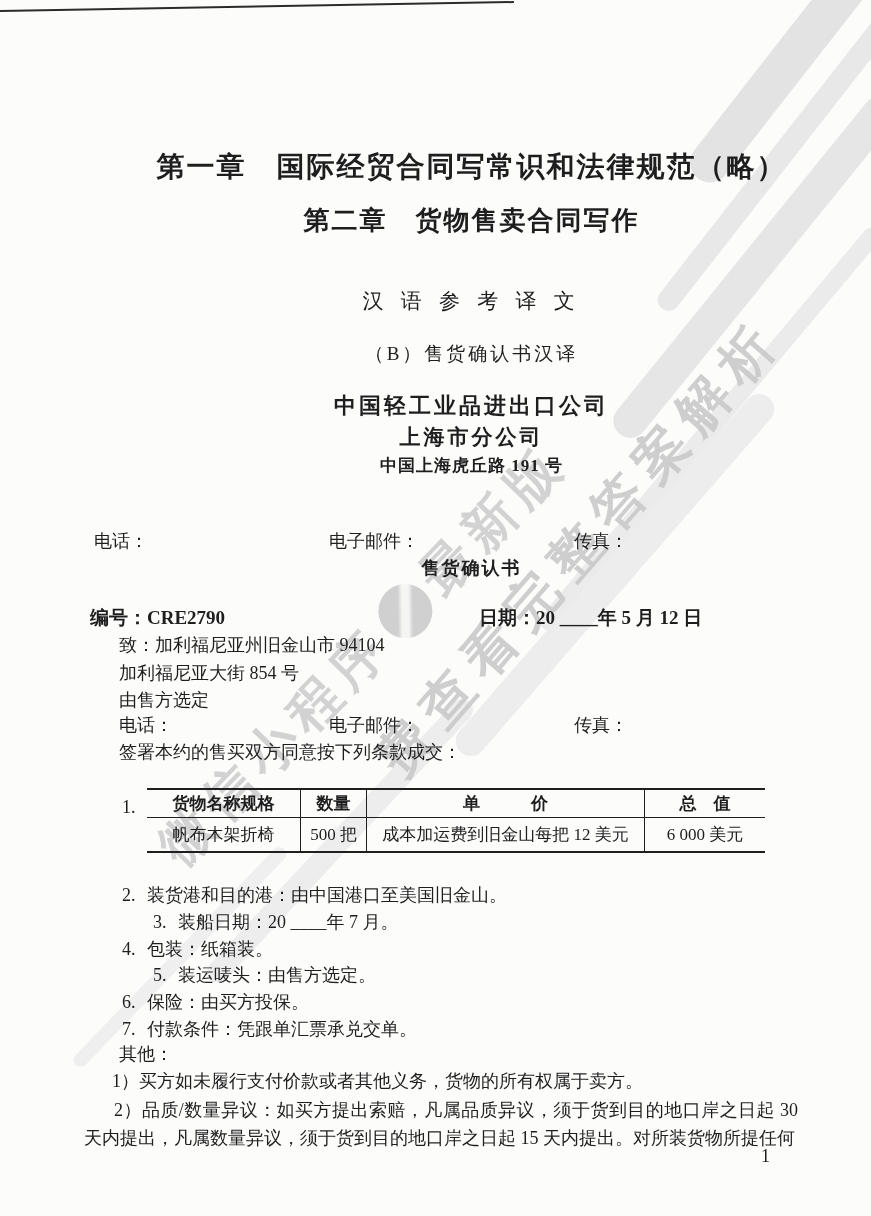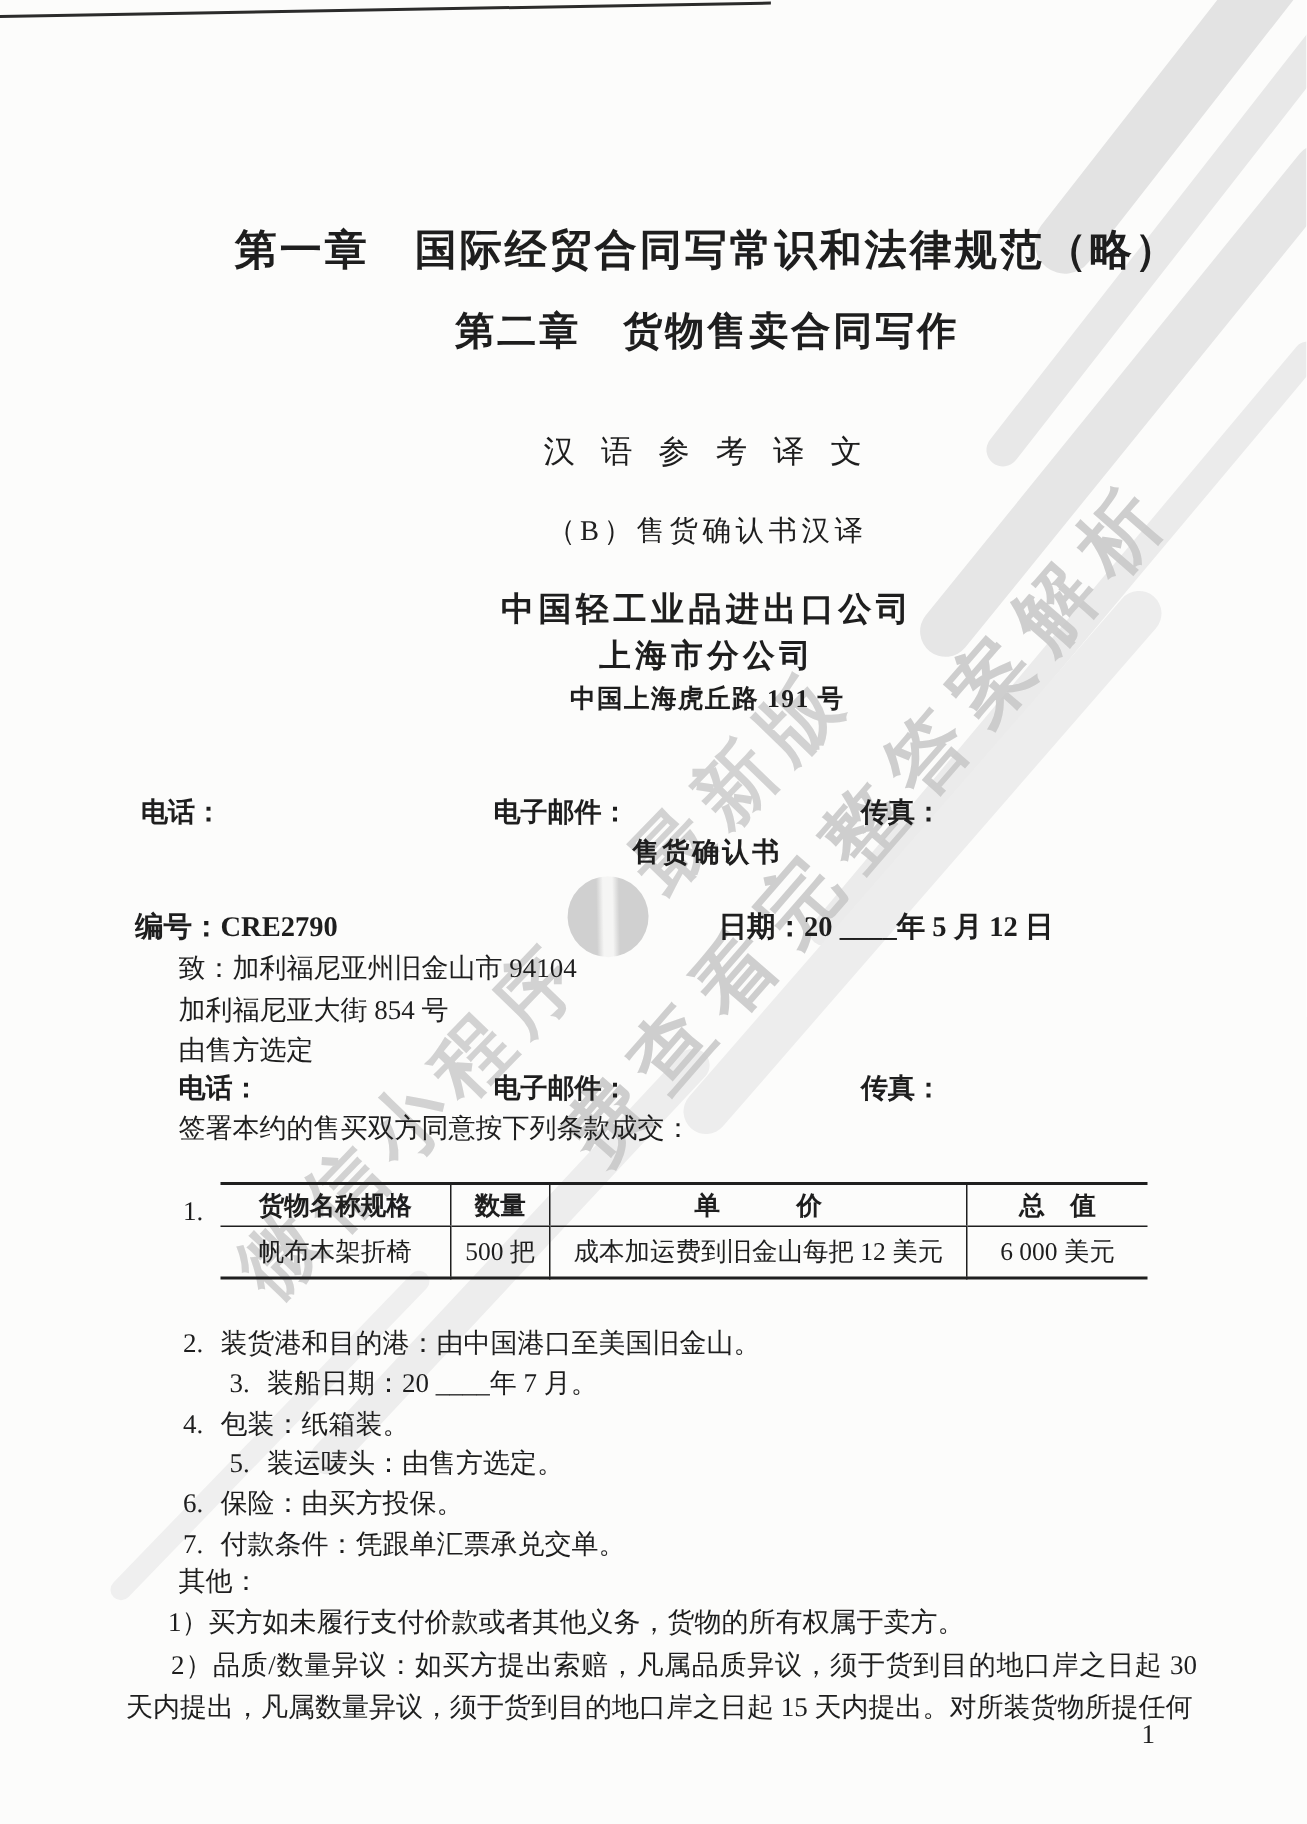--- a/index.html
+++ b/index.html
@@ -28,21 +28,21 @@
   
   .content{position:absolute;inset:0;z-index:1;}
   .ch{font-weight:bold;letter-spacing:2px;}
   .ch1{top:148px;font-size:28px;}
   .ch2{top:203px;font-size:26px;}
   .sec-title{top:287px;font-size:21px;letter-spacing:6px;font-weight:normal;}
   .sub-title{top:341px;font-size:19px;letter-spacing:3px;}
   .co-name{top:391px;font-size:22px;letter-spacing:3px;font-weight:600;}
   .co-branch{top:423px;font-size:21px;letter-spacing:3px;font-weight:600;}
   .co-addr{top:454px;font-size:17px;font-weight:bold;letter-spacing:1px;}
-  .contact-row{position:absolute;width:871px;height:24px;font-weight:bold;font-size:18px;text-align:right;}
+  .contact-row{position:absolute;width:871px;height:24px;font-weight:normal;font-size:18px;text-align:right;}
   .row1{top:529px;}
   .row2{top:713px;}
   .lbl-phone{position:absolute;left:94px;}
   .row2 .lbl-phone{left:119px;}
   .lbl-email{position:absolute;left:329px;}
   .lbl-fax{position:absolute;left:574px;}
   .conf-title{top:556px;font-size:18px;font-weight:bold;letter-spacing:2px;}
   .refno{top:605px;left:90px;font-size:19px;font-weight:600;}
   .date{top:605px;left:479px;font-size:19px;font-weight:600;}
   .addr-line{left:119px;font-size:18px;}

